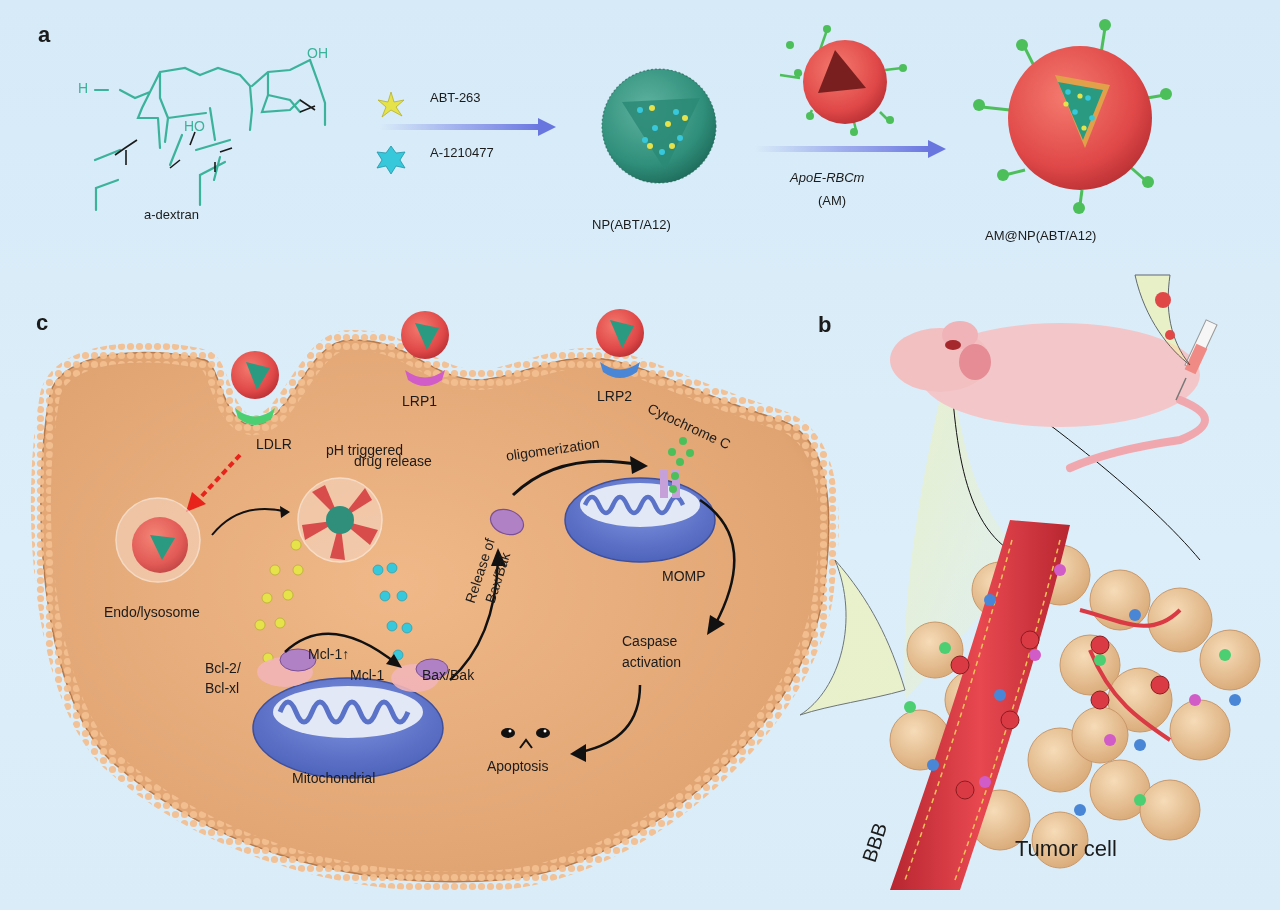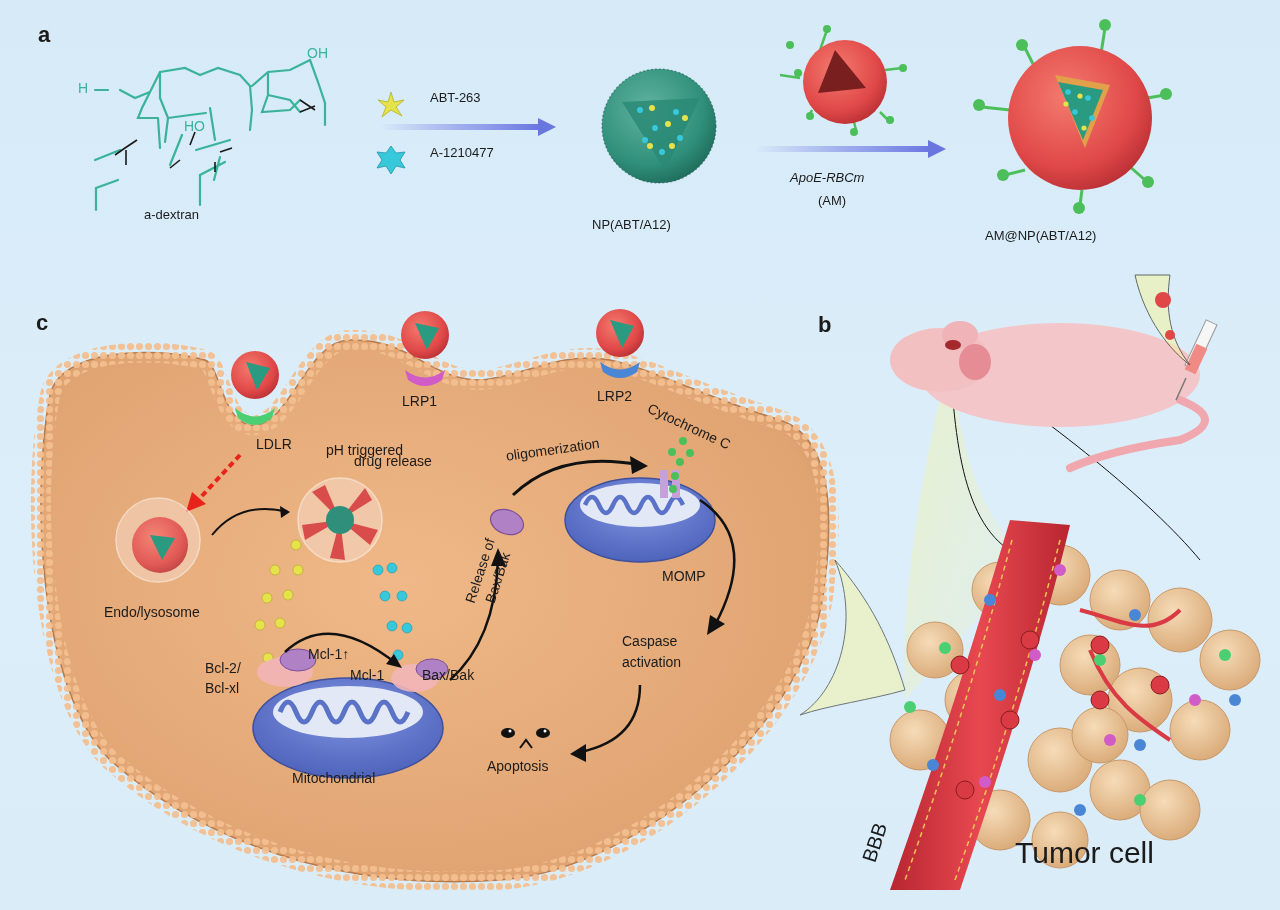--- a/index.html
+++ b/index.html
@@ -3,21 +3,21 @@
 <meta charset="utf-8">
 <style>
   html, body { margin:0; padding:0; }
   body { width:1280px; height:910px; overflow:hidden; background:#d9ecf8; font-family:"Liberation Sans", sans-serif; color:#1a1a1a; }
   #stage { position:relative; width:1280px; height:910px; background:linear-gradient(180deg,#d6eaf8 0%,#dceef9 60%,#d9ecf8 100%); }
   svg#art { position:absolute; left:0; top:0; }
   .lbl { position:absolute; white-space:nowrap; font-family:"Liberation Sans", sans-serif; color:#1b1b1b; }
   .panel { font-size:22px; font-weight:bold; }
   .t16 { font-size:13px; }
   .t14 { font-size:14px; }
-  .big { font-size:30px; }
+  .big { font-size:22px; }
 </style>
 </head>
 <body>
 
 <div id="stage">
 
 <svg id="art" width="1280" height="910" viewBox="0 0 1280 910" xmlns="http://www.w3.org/2000/svg">
   <defs>
     <linearGradient id="arrowGrad" x1="0" x2="1" y1="0" y2="0">
       <stop offset="0" stop-color="#7a85e6" stop-opacity="0"></stop>

